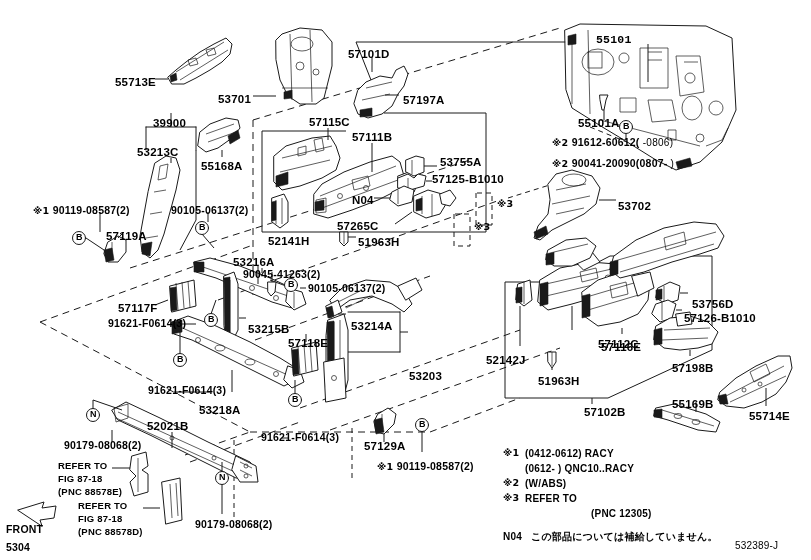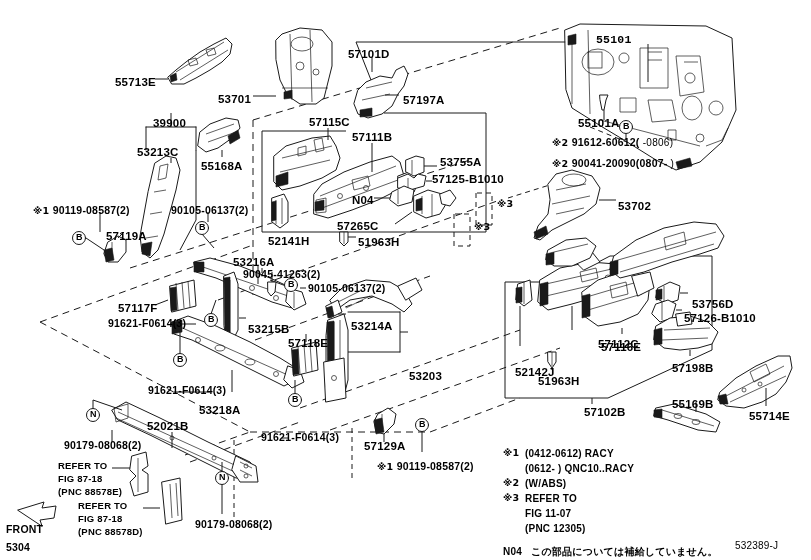--- a/index.html
+++ b/index.html
@@ -471,21 +471,21 @@
       <div class="lbl pn" style="left: 118px; top: 302px;">57117F</div>
       <div class="lbl pn" style="left: 233px; top: 256px;">53216A</div>
       <div class="lbl pn" style="left: 248px; top: 323px;">53215B</div>
       <div class="lbl pn" style="left: 288px; top: 337px;">57118E</div>
       <div class="lbl pn" style="left: 199px; top: 404px;">53218A</div>
       <div class="lbl pn" style="left: 351px; top: 320px;">53214A</div>
       <div class="lbl pn" style="left: 409px; top: 338px; margin-top: 32px;">53203</div>
       <div class="lbl pn" style="left: 364px; top: 440px;">57129A</div>
       <div class="lbl pn" style="left: 147px; top: 420px;">52021B</div>
       <div class="lbl pn" style="left: 598px; top: 338px;">57112C</div>
-      <div class="lbl pn" style="left: 515px; top: 354px; margin-top: 12px;">52142J</div>
+      <div class="lbl pn" style="left: 486px; top: 354px;">52142J</div>
       <div class="lbl pn" style="left: 538px; top: 375px;">51963H</div>
       <div class="lbl pn" style="left: 601px; top: 341px;">57116E</div>
       <div class="lbl pn" style="left: 692px; top: 298px;">53756D</div>
       <div class="lbl pn" style="left: 684px; top: 312px;">57126-B1010</div>
       <div class="lbl pn" style="left: 672px; top: 362px;">57198B</div>
       <div class="lbl pn" style="left: 584px; top: 406px;">57102B</div>
       <div class="lbl pn" style="left: 672px; top: 398px;">55169B</div>
       <div class="lbl pn" style="left: 749px; top: 410px;">55714E</div>
       <div class="lbl pn-s" style="left: 33px; top: 205px;"><span class="mark">※1 </span><span>90119-08587(2)</span></div>
       <div class="lbl pn-s" style="left: 171px; top: 205px;"><span>90105-06137(2)</span></div>
@@ -531,25 +531,21 @@
           <span>(0612-      ) QNC10..RACY</span>
         </div>
         <div style="display: flex;">
           <span class="mark" style="width: 22px; display: inline-block;">※2</span>
           <span>(W/ABS)</span>
         </div>
         <div style="display: flex;">
           <span class="mark" style="width: 22px; display: inline-block;">※3</span>
           <span>REFER TO</span>
         </div>
-        <div style="display: flex;">
-          <span class="mark" style="width: 22px; display: inline-block;"></span>
-          <span>FIG 11-07</span>
-        </div>
-        <div style="display: flex;">
+        <div style="display: flex; justify-content: center;">
           <span class="mark" style="width: 22px; display: inline-block;"></span>
           <span>(PNC 12305)</span>
         </div>
         <div style="display: flex; margin-top: 8px;">
           <span style="width: 28px;">N04</span>
           <span class="note-j">この部品については補給していません。</span>
         </div>
       </div>
       <div class="lbl front-lbl" style="left: 6px; top: 524px;">FRONT</div>
       <div class="lbl front-lbl" style="left: 6px; top: 542px;">5304</div>

